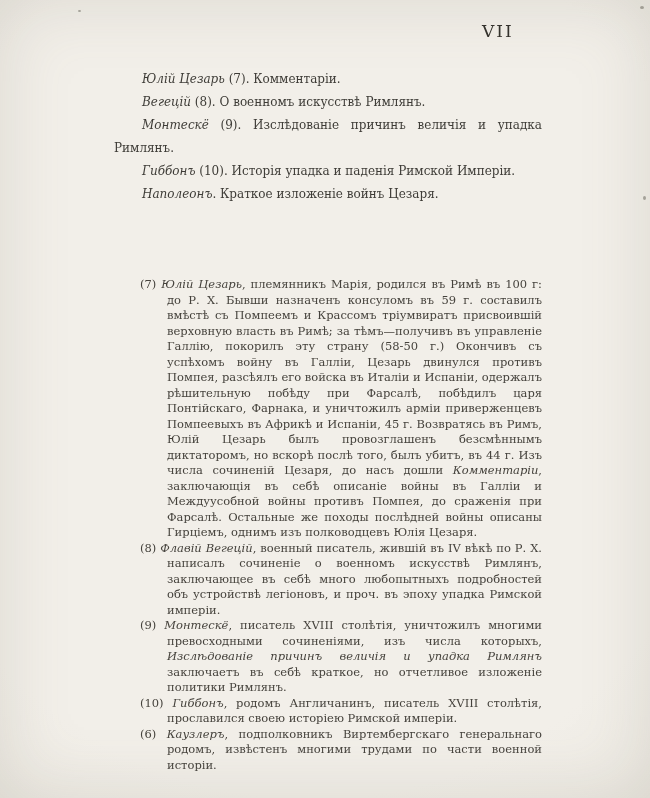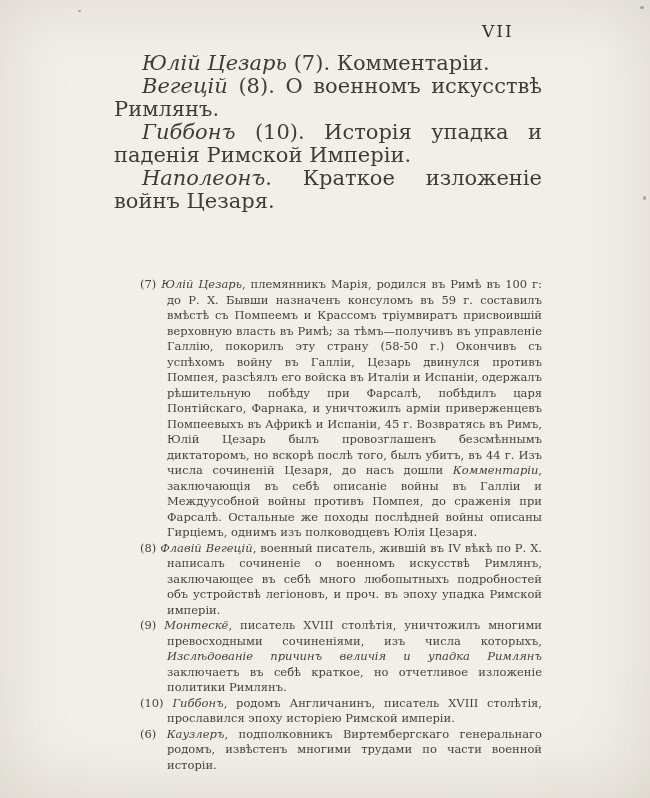--- a/index.html
+++ b/index.html
@@ -18,22 +18,22 @@
     position:relative;width:650px;height:798px;
     background:radial-gradient(ellipse 120% 100% at 48% 45%, #f2efe9 55%, var(--paper-edge) 100%);
     box-shadow:inset 0 0 70px rgba(118,112,96,0.18);
     color:var(--ink);
   }
   .page-number{
     position:absolute;top:21px;left:482px;
     font-size:17px;letter-spacing:2px;color:#34322d;
   }
   .main-text{
-    position:absolute;top:52px;left:114px;width:428px;
-    font-size:21px;line-height:23px;text-align:justify;
+    position:absolute;top:68px;left:114px;width:428px;
+    font-size:12px;line-height:23px;text-align:justify;
     color:var(--ink);
   }
   .entry{margin:0;text-indent:28px;}
   .it{font-style:italic;}
   .footnotes{
     position:absolute;top:262px;left:140px;width:402px;
     font-size:11.5px;line-height:15.5px;text-align:justify;
     color:var(--ink-light);
     margin-top:15px;
   }
@@ -48,25 +48,26 @@
 
   <div class="speck" style="left:78px;top:10px;width:3px;height:2px"></div>
   <div class="speck" style="left:640px;top:6px;width:4px;height:3px"></div>
   <div class="speck" style="left:643px;top:196px;width:3px;height:4px"></div>
 
   <div class="page-number">VII</div>
 
   <div class="main-text" id="entries">
       <p class="entry"><span class="it">Юлій Цезарь</span><span class="rm"> (7). Комментаріи.</span></p>
       <p class="entry"><span class="it">Вегецій</span><span class="rm"> (8). О военномъ искусствѣ Римлянъ.</span></p>
+      <p class="entry"><span class="it">Монтескё</span><span class="rm"> (9). Изслѣдованіе причинъ величія и упадка Римлянъ.</span></p>
       <p class="entry"><span class="it">Гиббонъ</span><span class="rm"> (10). Исторія упадка и паденія Римской Имперіи.</span></p>
       <p class="entry"><span class="it">Наполеонъ</span><span class="rm">. Краткое изложеніе войнъ Цезаря.</span></p>
     </div>
 
   <div class="footnotes" id="footnotes">
       <p class="footnote"><span class="fn-num">(7)</span>&nbsp;<span class="it">Юлій Цезарь</span><span class="rm">, племянникъ Марія, родился въ Римѣ въ 100 г: до Р. Х. Бывши назначенъ консуломъ въ 59 г. составилъ вмѣстѣ съ Помпеемъ и Крассомъ тріумвиратъ присвоившій верховную власть въ Римѣ; за тѣмъ—получивъ въ управленіе Галлію, покорилъ эту страну (58-50 г.) Окончивъ съ успѣхомъ войну въ Галліи, Цезарь двинулся противъ Помпея, разсѣялъ его войска въ Италіи и Испаніи, одержалъ рѣшительную побѣду при Фарсалѣ, побѣдилъ царя Понтійскаго, Фарнака, и уничтожилъ арміи приверженцевъ Помпеевыхъ въ Африкѣ и Испаніи, 45 г. Возвратясь въ Римъ, Юлій Цезарь былъ провозглашенъ безсмѣннымъ диктаторомъ, но вскорѣ послѣ того, былъ убитъ, въ 44 г. Изъ числа сочиненій Цезаря, до насъ дошли </span><span class="it">Комментаріи</span><span class="rm">, заключающія въ себѣ описаніе войны въ Галліи и Междуусобной войны противъ Помпея, до сраженія при Фарсалѣ. Остальные же походы послѣдней войны описаны Гирціемъ, однимъ изъ полководцевъ Юлія Цезаря.</span></p>
       <p class="footnote"><span class="fn-num">(8)</span>&nbsp;<span class="it">Флавій Вегецій</span><span class="rm">, военный писатель, жившій въ IV вѣкѣ по Р. Х. написалъ сочиненіе о военномъ искусствѣ Римлянъ, заключающее въ себѣ много любопытныхъ подробностей объ устройствѣ легіоновъ, и проч. въ эпоху упадка Римской имперіи.</span></p>
       <p class="footnote"><span class="fn-num">(9)</span>&nbsp;<span class="it">Монтескё</span><span class="rm">, писатель XVIII столѣтія, уничтожилъ многими превосходными сочиненіями, изъ числа которыхъ, </span><span class="it">Изслѣдованіе причинъ величія и упадка Римлянъ</span><span class="rm"> заключаетъ въ себѣ краткое, но отчетливое изложеніе политики Римлянъ.</span></p>
-      <p class="footnote"><span class="fn-num">(10)</span>&nbsp;<span class="it">Гиббонъ</span><span class="rm">, родомъ Англичанинъ, писатель XVIII столѣтія, прославился эпоху исторіею Римской имперіи.</span></p>
+      <p class="footnote"><span class="fn-num">(10)</span>&nbsp;<span class="it">Гиббонъ</span><span class="rm">, родомъ Англичанинъ, писатель XVIII столѣтія, прославился своею исторіею Римской имперіи.</span></p>
       <p class="footnote"><span class="fn-num">(6)</span>&nbsp;<span class="it">Каузлеръ</span><span class="rm">, подполковникъ Виртембергскаго генеральнаго родомъ, извѣстенъ многими трудами по части военной исторіи.</span></p>
     </div>
 
 </div>
 
 </body></html>

